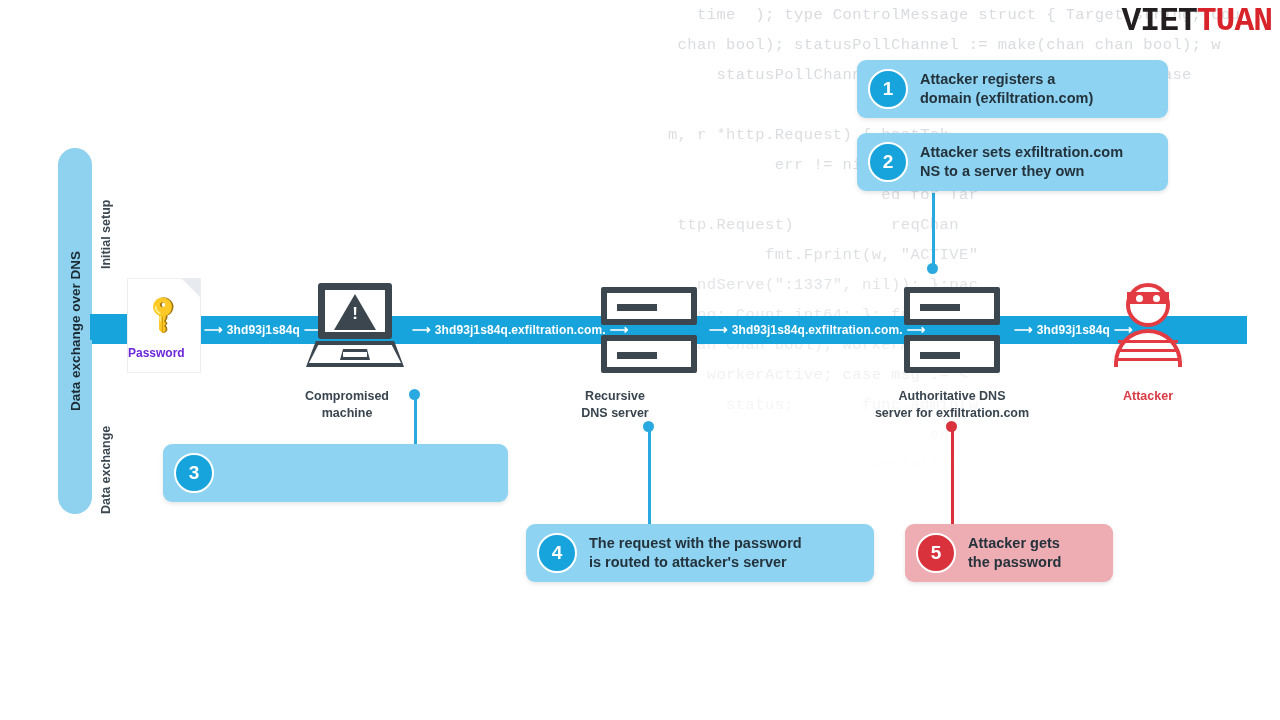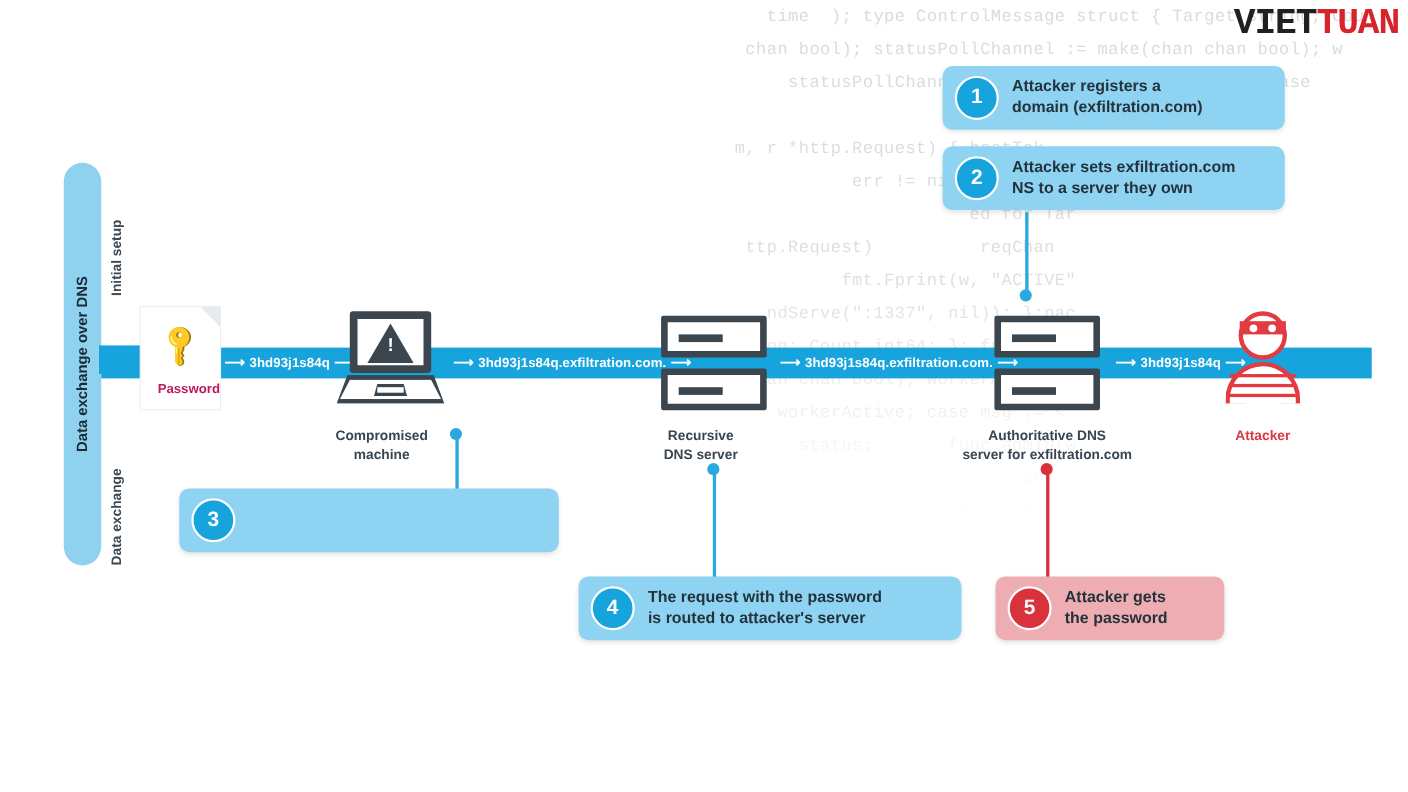--- a/index.html
+++ b/index.html
@@ -117,22 +117,22 @@
   #password-doc .key {
     position: absolute; left: 0; right: 0; top: 20px;
     text-align: center;
     font-size: 27px;
     color: #e8a33d;
     line-height: 30px;
     transform: rotate(-45deg);
   }
   #password-doc .caption {
     position: absolute; left: 0; right: 0; bottom: 12px;
-    text-align: right;
-    font-size: 12px; font-weight: bold; color: #be185d;
+    text-align: left;
+    font-size: 12px; font-weight: bold; color: #6d28d9;
   }
 
   
   #laptop { position: absolute; left: 306px; top: 283px; width: 98px; height: 84px; }
   #laptop .screen {
     position: absolute; left: 12px; top: 0; width: 74px; height: 56px;
     border: 7px solid #3c464f; background: #fff; border-radius: 3px;
   }
   #laptop .warn {
     position: absolute; left: 50%; top: 52%; transform: translate(-50%,-50%);
@@ -354,21 +354,21 @@
 machine</div>
 
   <div class="server" id="server-recursive">
     <div class="box top">
         <div class="bar"></div>
       </div>
     <div class="box bot">
         <div class="bar"></div>
       </div>
   </div>
-  <div class="node-caption" style="left:562px;top:388px;width:150px;white-space:pre-line;">Recursive
+  <div class="node-caption" style="left:540px;top:388px;width:150px;white-space:pre-line;">Recursive
 DNS server</div>
 
   <div class="server" id="server-auth">
     <div class="box top">
         <div class="bar"></div>
       </div>
     <div class="box bot">
         <div class="bar"></div>
       </div>
   </div>

